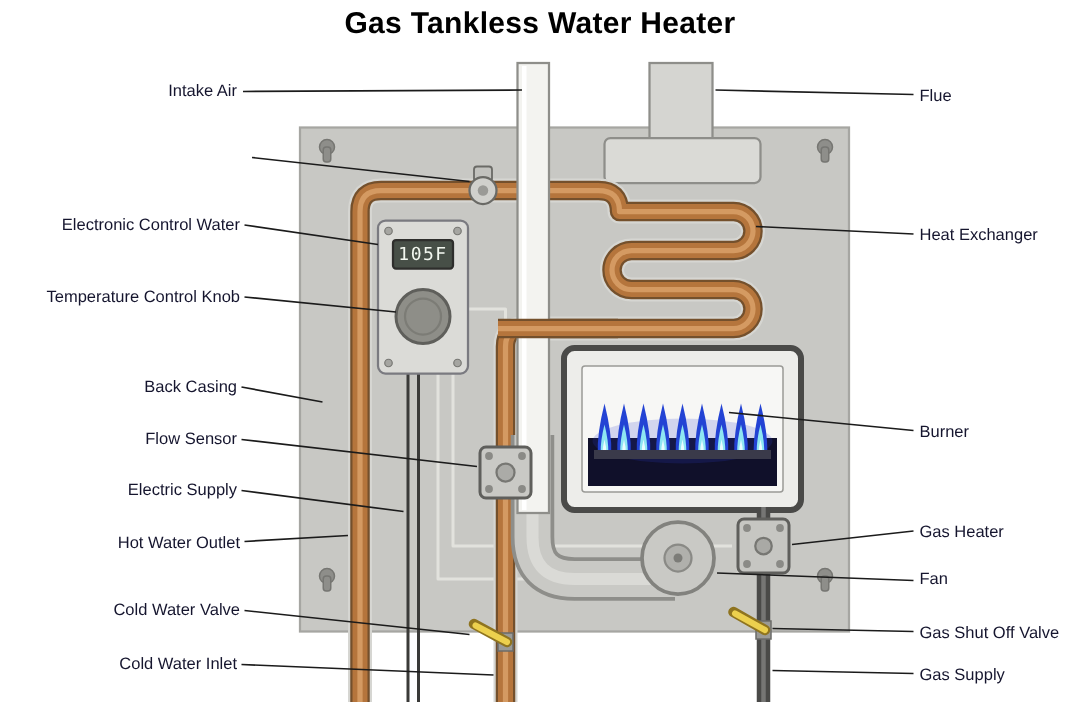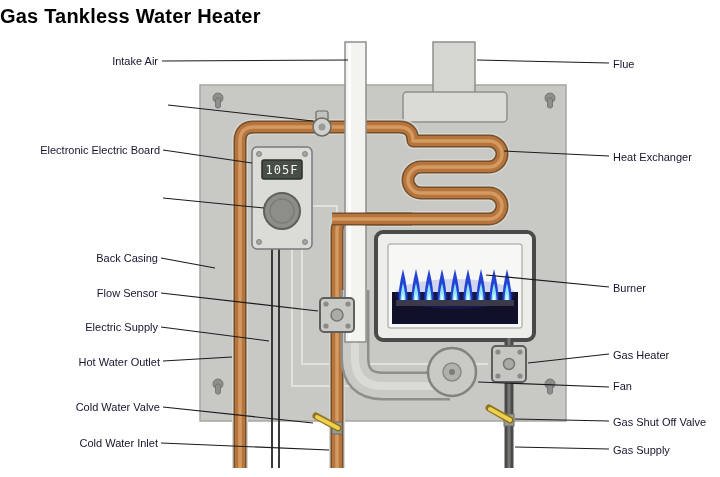--- a/index.html
+++ b/index.html
@@ -10,20 +10,21 @@
     background: #ffffff;
     overflow: hidden;
     font-family: "Liberation Sans", sans-serif;
   }
   .canvas > svg { position: absolute; top: 0; left: 0; }
   .title {
     position: absolute;
     top: 5px; left: 0;
     width: 100%;
     margin: 0;
+    text-align: center;
     font-size: 20px;
     font-weight: bold;
     color: #000000;
     letter-spacing: 0.2px;
   }
   .lbl {
     position: absolute;
     font-size: 11px;
     color: #15152e;
     white-space: nowrap;
@@ -192,21 +193,22 @@
       <line x1="609" y1="156" x2="504" y2="151"></line>
       <line x1="609" y1="287" x2="486" y2="275"></line>
       <line x1="609" y1="354" x2="528" y2="363"></line>
       <line x1="609" y1="387" x2="478" y2="382"></line>
       <line x1="609" y1="421" x2="515" y2="419"></line>
       <line x1="609" y1="449" x2="515" y2="447"></line>
     </g>
   </svg>
 
   <div class="lbl left" style="top:54px;  right:562px;">Intake Air</div>
-  <div class="lbl left" style="top:143px; right:560px;">Electronic Electric Board</div>
+  <div class="lbl left" style="top:143px; right:560px;">Electronic Control Water</div>
+  <div class="lbl left" style="top:191px; right:560px;">Temperature Control Knob</div>
   <div class="lbl left" style="top:251px; right:562px;">Back Casing</div>
   <div class="lbl left" style="top:286px; right:562px;">Flow Sensor</div>
   <div class="lbl left" style="top:320px; right:562px;">Electric Supply</div>
   <div class="lbl left" style="top:355px; right:560px;">Hot Water Outlet</div>
   <div class="lbl left" style="top:400px; right:560px;">Cold Water Valve</div>
   <div class="lbl left" style="top:436px; right:562px;">Cold Water Inlet</div>
 
   <div class="lbl" style="top:57px;  left:613px;">Flue</div>
   <div class="lbl" style="top:150px; left:613px;">Heat Exchanger</div>
   <div class="lbl" style="top:281px; left:613px;">Burner</div>

